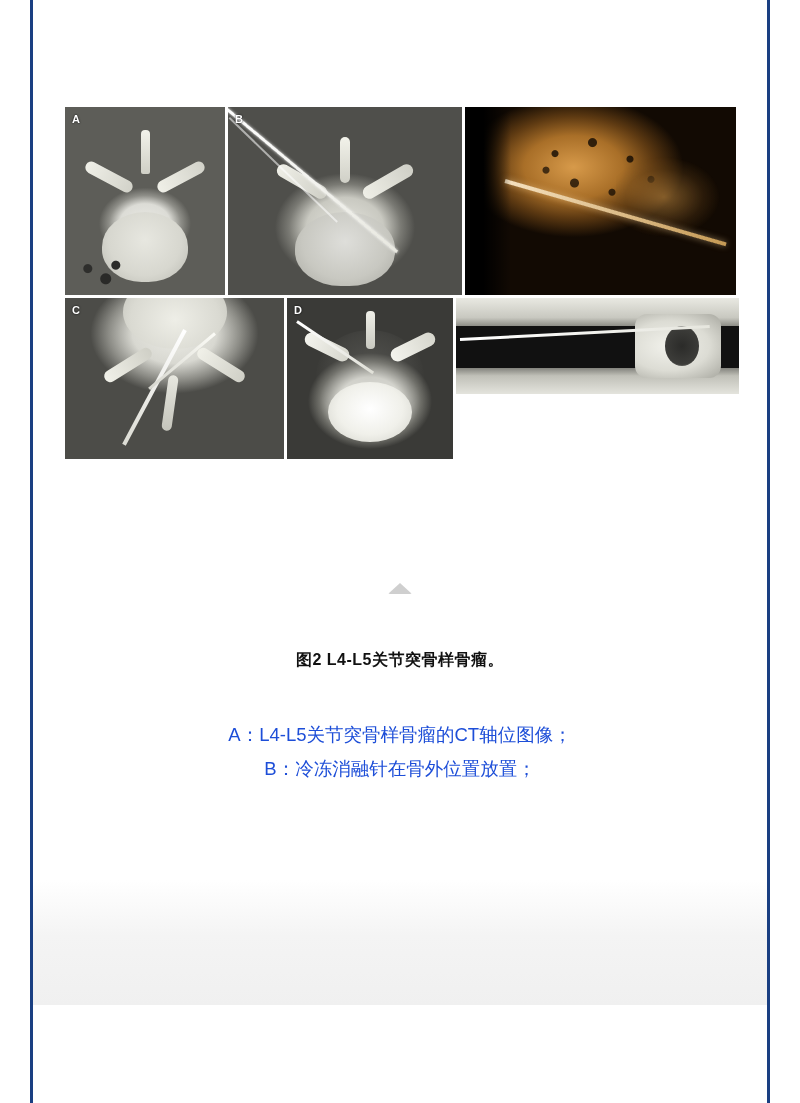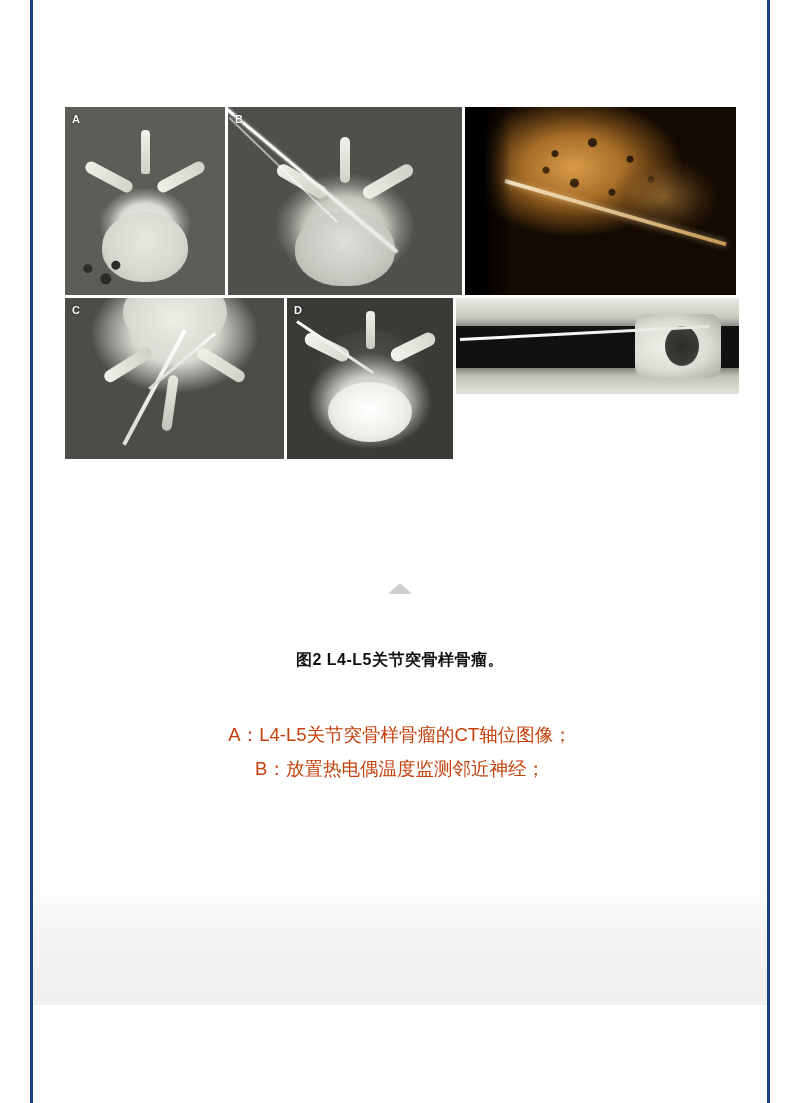--- a/index.html
+++ b/index.html
@@ -380,21 +380,21 @@
     font-family: "Liberation Sans", sans-serif;
   }
   .caption-body {
     position: absolute;
     left: 0;
     top: 718px;
     width: 734px;
     text-align: center;
     font-size: 18.5px;
     line-height: 34px;
-    color: #c2410c;
+    color: #1d4ed8;
     font-family: "Liberation Sans", sans-serif;
   }
   .caption-body div { white-space: nowrap; }
 
   .panel-bottom-grey {
     position: absolute;
     left: 0;
     top: 880px;
     width: 734px;
     height: 125px;
@@ -485,17 +485,17 @@
 
       </div>
     </div>
 
     <div class="divider-arrow"></div>
 
     <div class="caption-title">图2 L4-L5关节突骨样骨瘤。</div>
 
     <div class="caption-body">
       <div>A：L4-L5关节突骨样骨瘤的CT轴位图像；</div>
-      <div>B：放置热电偶温度监测邻近神经；</div>
+      <div>B：冷冻消融针在骨外位置放置；</div>
     </div>
 
   </div>
 </div>
 
 </body></html>

